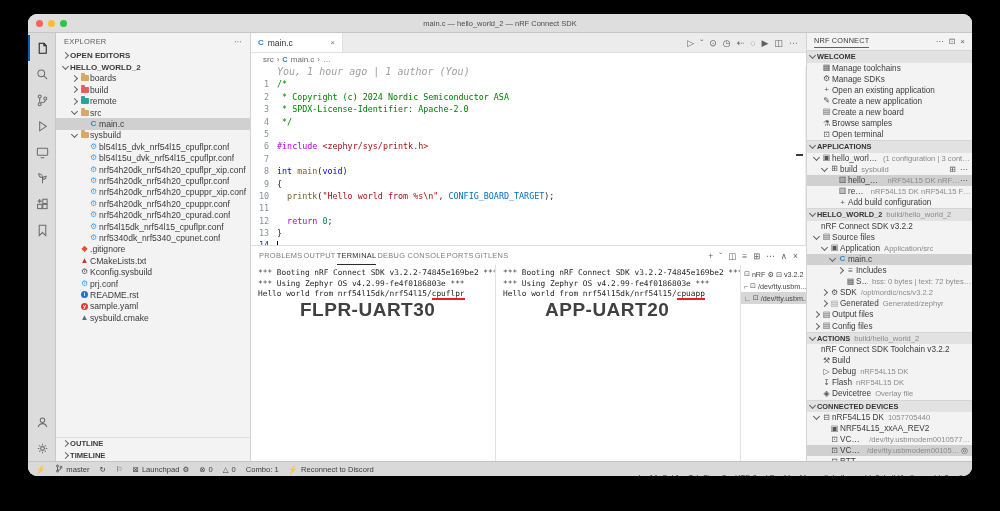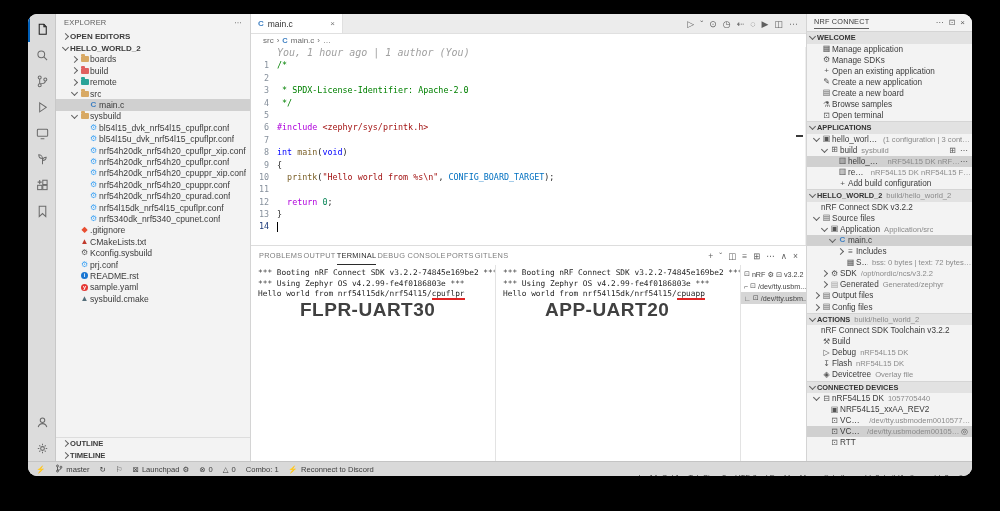--- a/index.html
+++ b/index.html
@@ -90,20 +90,28 @@
   .statusbar { height:15px; background:#d9d9d9; border-top:1px solid #c4c4c4; display:flex; align-items:center; font-size:7.6px; color:#3c3c3c; padding:0 8px; gap:10px; flex:0 0 auto; }
   .sb-item { display:flex; align-items:center; gap:3px; white-space:nowrap; }
   .sb-item .sic { font-size:7.5px; }
   .sb-item svg { width:8px; height:9px; stroke:#3c3c3c; fill:none; stroke-width:1; }
   .sb-right { margin-left:auto; display:flex; gap:9px; align-items:center;margin-top:16px; }
 </style>
 </head>
 <body>
 
 <div class="win">
+  <div class="titlebar">
+    <div class="lights">
+      <span class="light r"></span>
+      <span class="light y"></span>
+      <span class="light g"></span>
+    </div>
+    <div class="title-text">main.c — hello_world_2 — nRF Connect SDK</div>
+  </div>
 
   <div class="mainrow">
     <div class="activitybar" id="activitybar">
         <div class="ab-ic active">
           <svg viewBox="0 0 16 16">
             <path d="M4.5 2.5h5l2.5 2.5v8h-7.5z"></path>
             <path d="M9.5 2.5v2.5H12"></path>
           </svg>
         </div>
         <div class="ab-ic">
@@ -340,21 +348,21 @@
           <span class="cico">C</span>
           <span>main.c</span>
           <span>›</span>
           <span>…</span>
         </div>
       <div class="editor" id="editor">
         <div class="ed-sb"></div>
         <div class="overview-dash"></div>
       <div class="codeline"><span class="gut"></span><span class="blame">You, 1 hour ago | 1 author (You)</span></div>
           <div class="codeline"><span class="gut">1</span><span><span class="tok-c">/*</span></span></div>
-          <div class="codeline"><span class="gut">2</span></div>
+          <div class="codeline"><span class="gut">2</span><span><span class="tok-c"> * Copyright (c) 2024 Nordic Semiconductor ASA</span></span></div>
           <div class="codeline"><span class="gut">3</span><span><span class="tok-c"> * SPDX-License-Identifier: Apache-2.0</span></span></div>
           <div class="codeline"><span class="gut">4</span><span><span class="tok-c"> */</span></span></div>
           <div class="codeline"><span class="gut">5</span><span></span></div>
           <div class="codeline"><span class="gut">6</span><span><span class="tok-m">#include </span><span class="tok-s">&lt;zephyr/sys/printk.h&gt;</span></span></div>
           <div class="codeline"><span class="gut">7</span><span></span></div>
           <div class="codeline"><span class="gut">8</span><span><span class="tok-k">int </span><span class="tok-f">main</span><span class="tok-p">(</span><span class="tok-k">void</span><span class="tok-p">)</span></span></div>
           <div class="codeline"><span class="gut">9</span><span><span class="tok-p">{</span></span></div>
           <div class="codeline"><span class="gut">10</span><span><span class="tok-p">  </span><span class="tok-f">printk</span><span class="tok-p">(</span><span class="tok-s">"Hello world from %s\n"</span><span class="tok-p">, </span><span class="tok-v">CONFIG_BOARD_TARGET</span><span class="tok-p">);</span></span></div>
           <div class="codeline"><span class="gut">11</span><span></span></div>
           <div class="codeline"><span class="gut">12</span><span><span class="tok-p">  </span><span class="tok-m">return </span><span class="tok-n">0</span><span class="tok-p">;</span></span></div>
@@ -414,21 +422,21 @@
           </span>
       </div>
       <div class="rp-body" id="rp-body">
           <div class="rp-sec">
             <span class="chev down"></span>
             <span>WELCOME</span>
           </div>
           <div class="trow" style="padding-left: 4px;">
             <span class="chev none"></span>
             <span class="tico" style="color: rgb(85, 85, 85);">▦</span>
-            <span class="tlabel">Manage application</span>
+            <span class="tlabel">Manage toolchains</span>
           </div>
           <div class="trow" style="padding-left: 4px;">
             <span class="chev none"></span>
             <span class="tico" style="color: rgb(85, 85, 85);">⚙</span>
             <span class="tlabel">Manage SDKs</span>
           </div>
           <div class="trow" style="padding-left: 4px;">
             <span class="chev none"></span>
             <span class="tico" style="color: rgb(85, 85, 85);">+</span>
             <span class="tlabel">Open an existing application</span>

